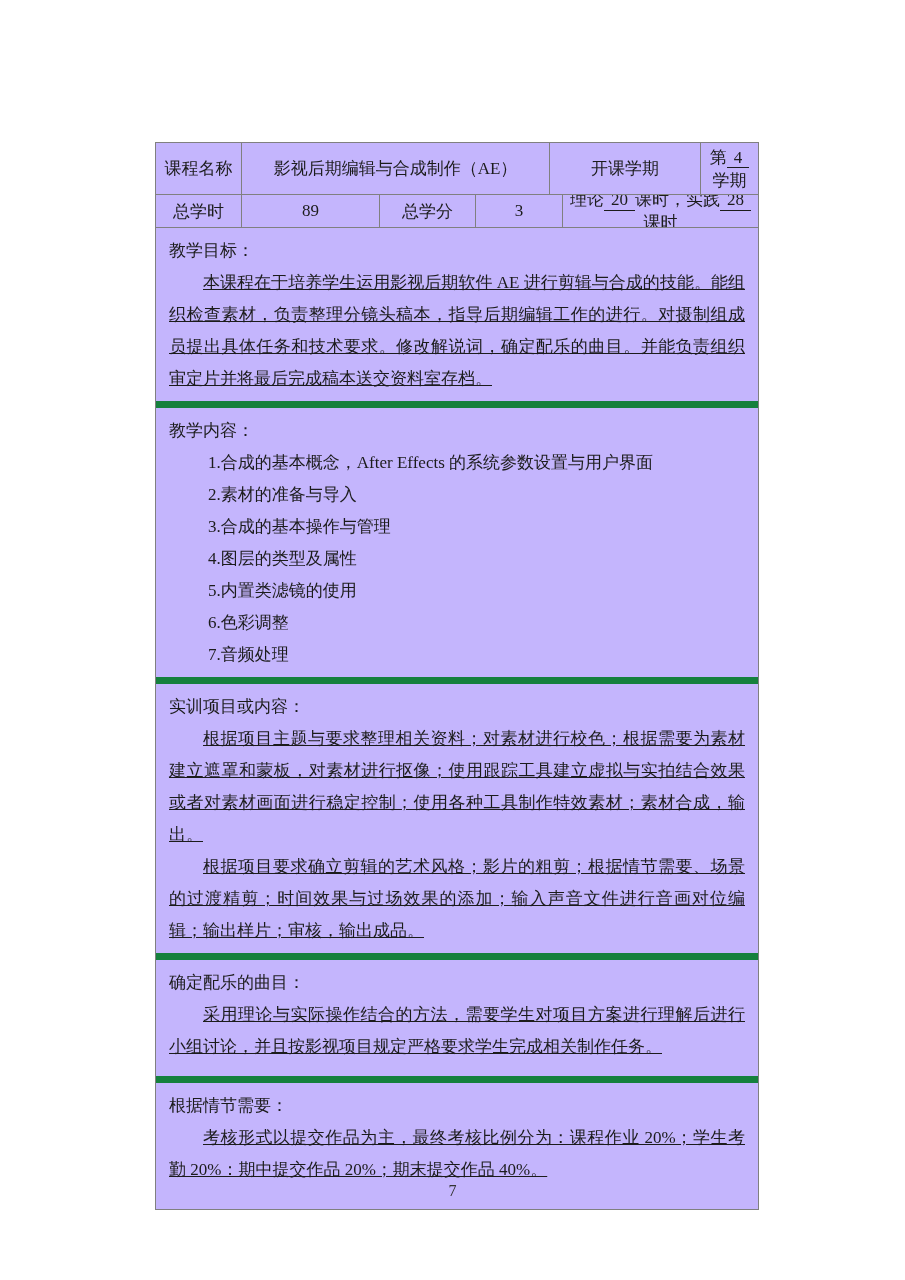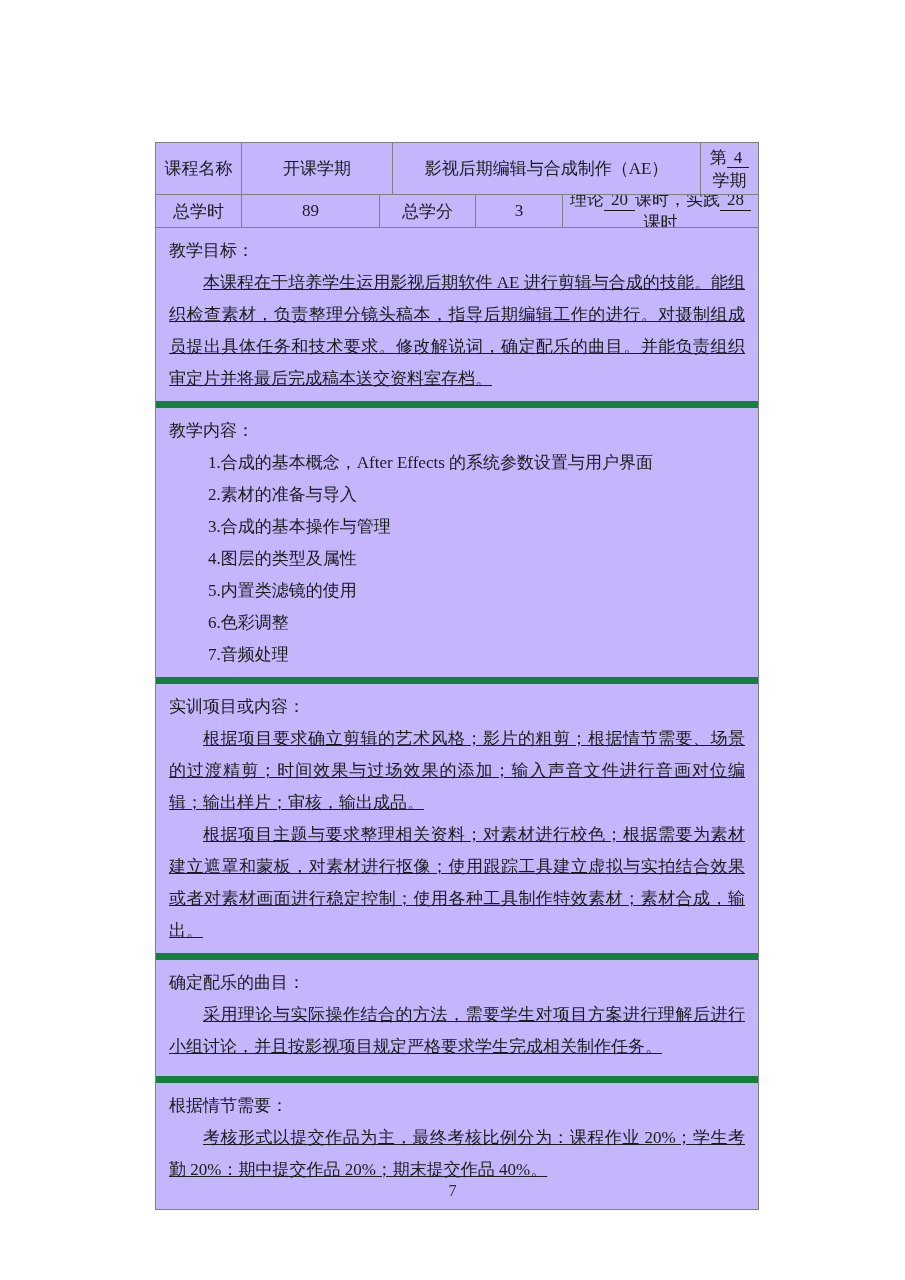--- a/index.html
+++ b/index.html
@@ -72,22 +72,22 @@
     color: #333;
   }
 </style>
 </head>
 <body>
 
 <div class="doc-table">
 
   <div class="hrow row1">
     <div class="cell w-label">课程名称</div>
+    <div class="cell w-course">影视后期编辑与合成制作（AE）</div>
     <div class="cell w-term">开课学期</div>
-    <div class="cell w-course">影视后期编辑与合成制作（AE）</div>
     <div class="cell">
         <span><span>第</span><span class="blank">4</span><span>学期</span></span>
       </div>
   </div>
 
   <div class="hrow row2">
     <div class="cell w-label">总学时</div>
     <div class="cell w-48">89</div>
     <div class="cell w-credit">总学分</div>
     <div class="cell w-3">3</div>
@@ -107,22 +107,22 @@
     <div class="list-item">2.素材的准备与导入</div>
     <div class="list-item">3.合成的基本操作与管理</div>
     <div class="list-item">4.图层的类型及属性</div>
     <div class="list-item">5.内置类滤镜的使用</div>
     <div class="list-item">6.色彩调整</div>
     <div class="list-item">7.音频处理</div>
   </div>
 
   <div class="section s2">
     <div class="sec-title">实训项目或内容：</div>
+    <p class="para">根据项目主题与要求整理相关资料；对素材进行校色；根据需要为素材建立遮罩和蒙板，对素材进行抠像；使用跟踪工具建立虚拟与实拍结合效果或者对素材画面进行稳定控制；使用各种工具制作特效素材；素材合成，输出。</p>
     <p class="para">根据项目要求确立剪辑的艺术风格；影片的粗剪；根据情节需要、场景的过渡精剪；时间效果与过场效果的添加；输入声音文件进行音画对位编辑；输出样片；审核，输出成品。</p>
-    <p class="para">根据项目主题与要求整理相关资料；对素材进行校色；根据需要为素材建立遮罩和蒙板，对素材进行抠像；使用跟踪工具建立虚拟与实拍结合效果或者对素材画面进行稳定控制；使用各种工具制作特效素材；素材合成，输出。</p>
   </div>
 
   <div class="section s3">
     <div class="sec-title">确定配乐的曲目：</div>
     <p class="para">采用理论与实际操作结合的方法，需要学生对项目方案进行理解后进行小组讨论，并且按影视项目规定严格要求学生完成相关制作任务。</p>
   </div>
 
   <div class="section s4">
     <div class="sec-title">根据情节需要：</div>
     <p class="para">考核形式以提交作品为主，最终考核比例分为：课程作业 20%；学生考勤 20%：期中提交作品 20%；期末提交作品 40%。</p>

